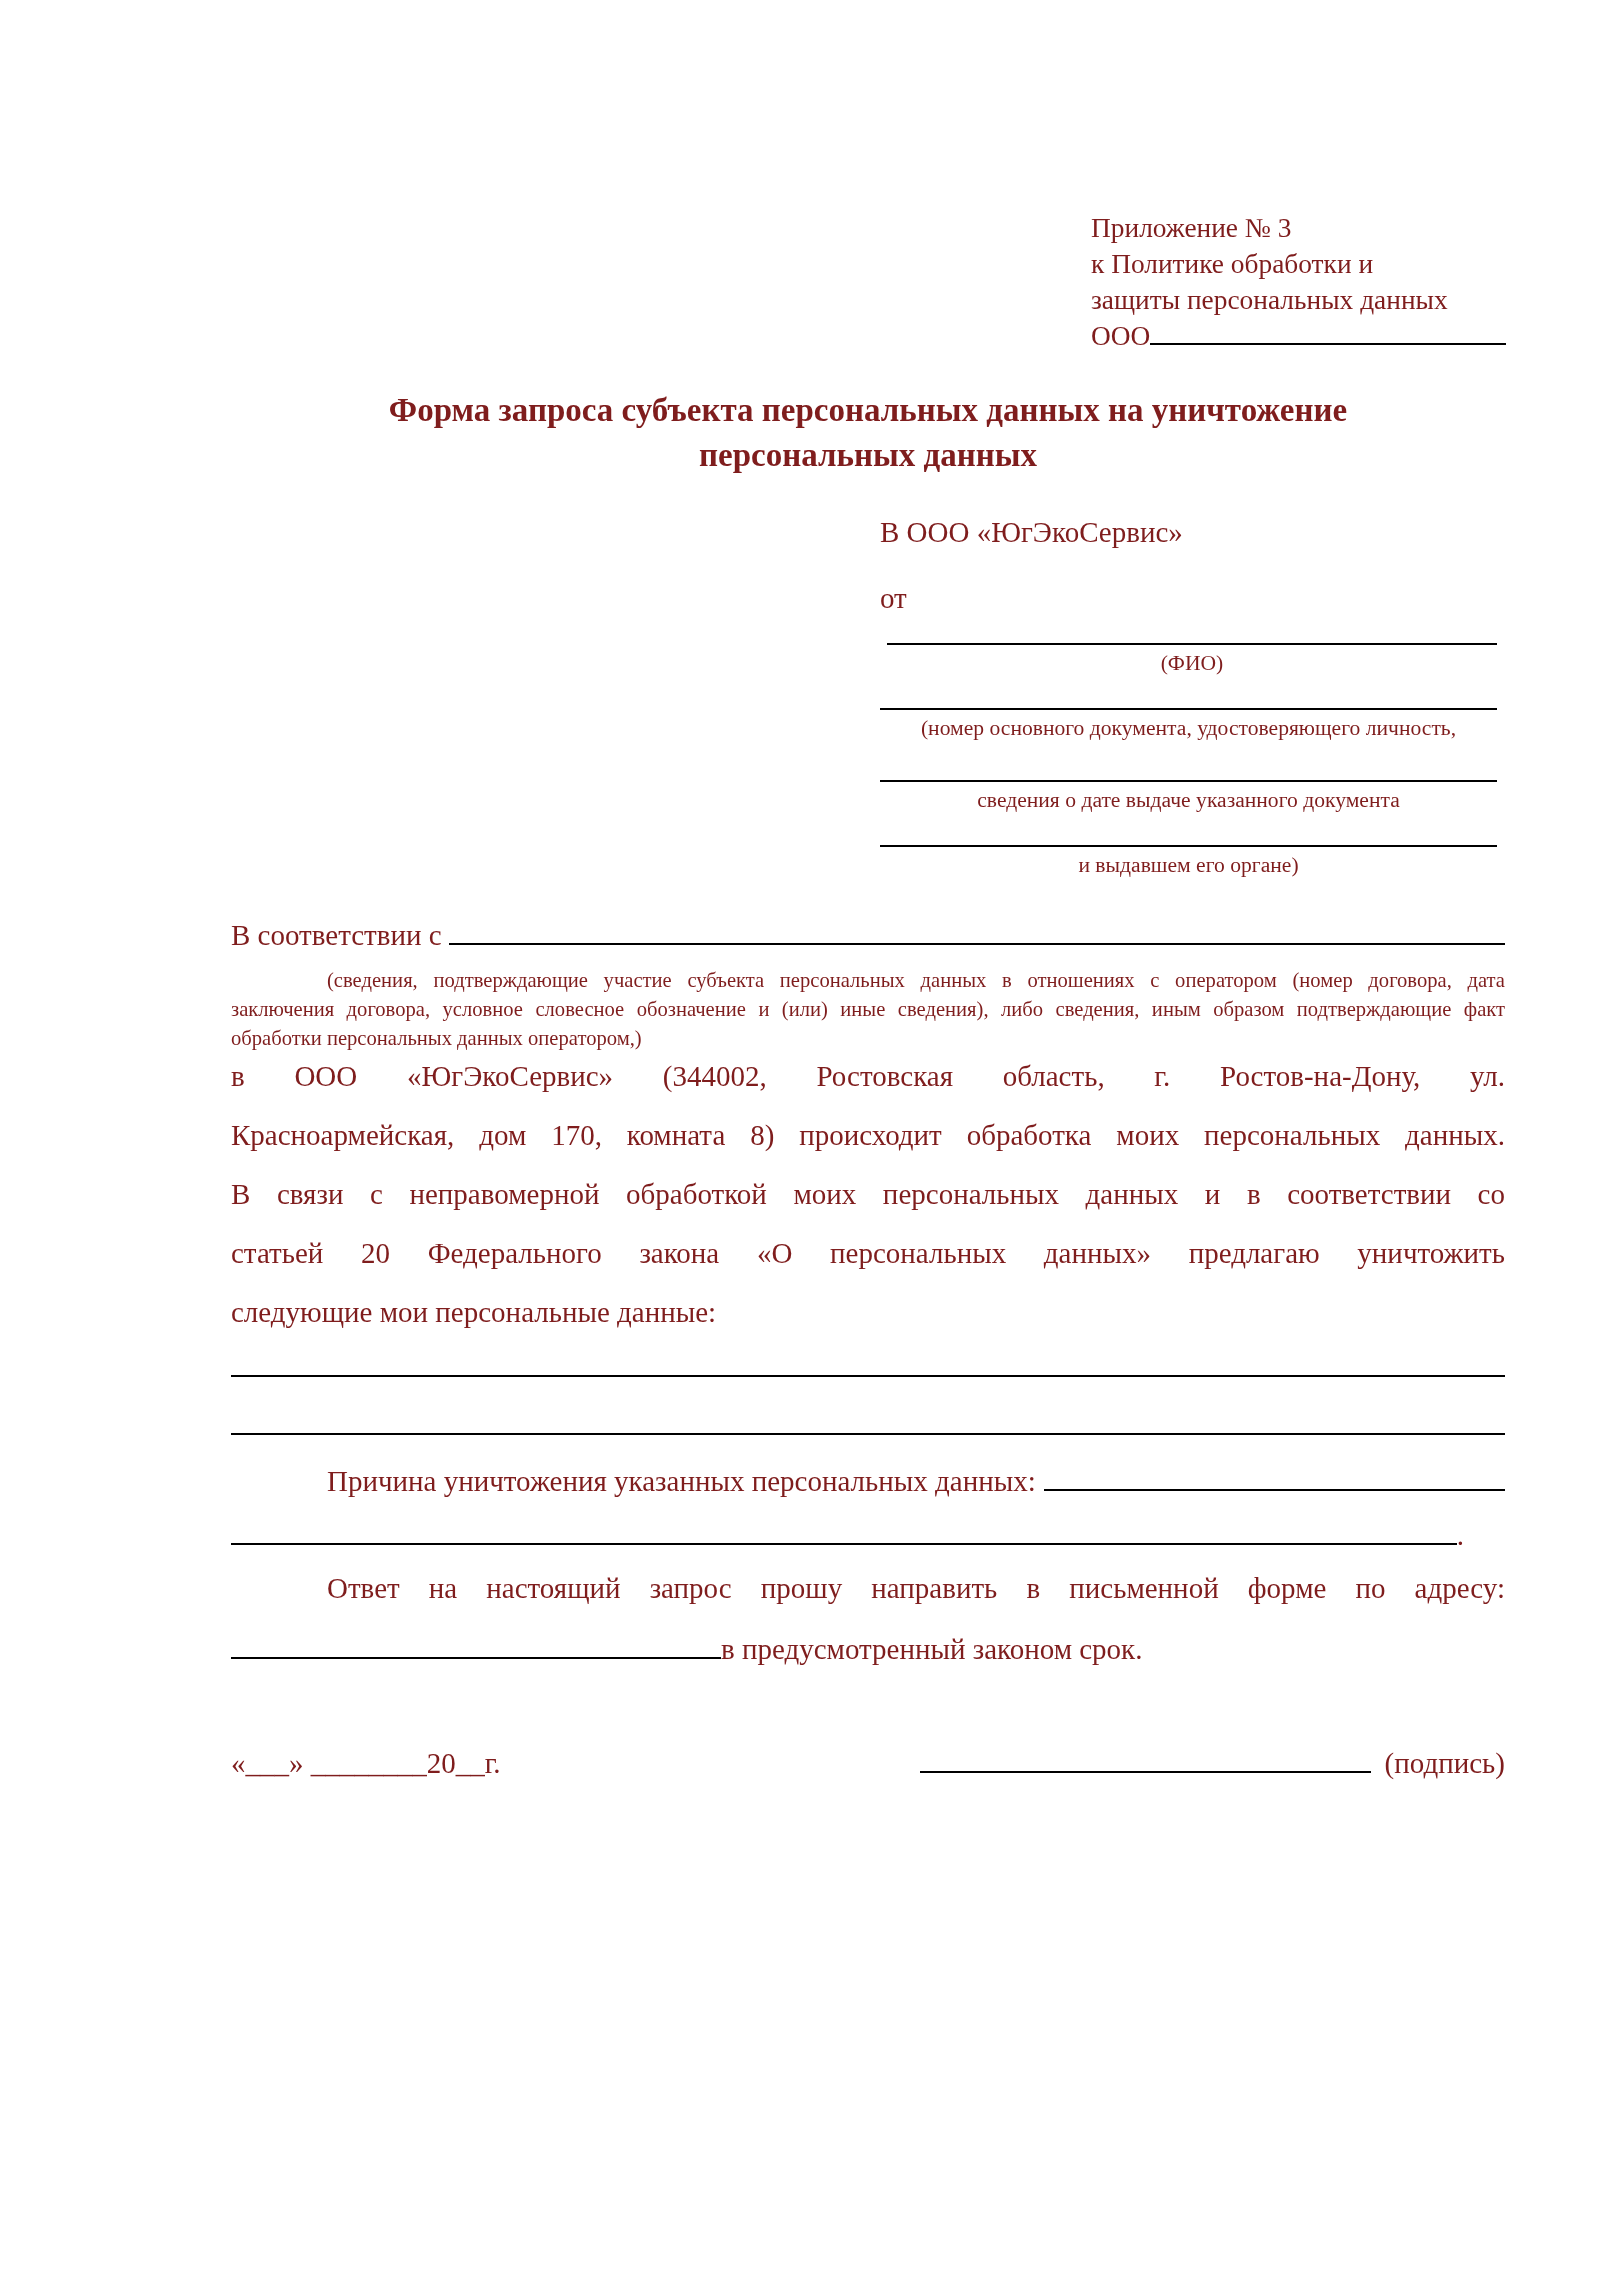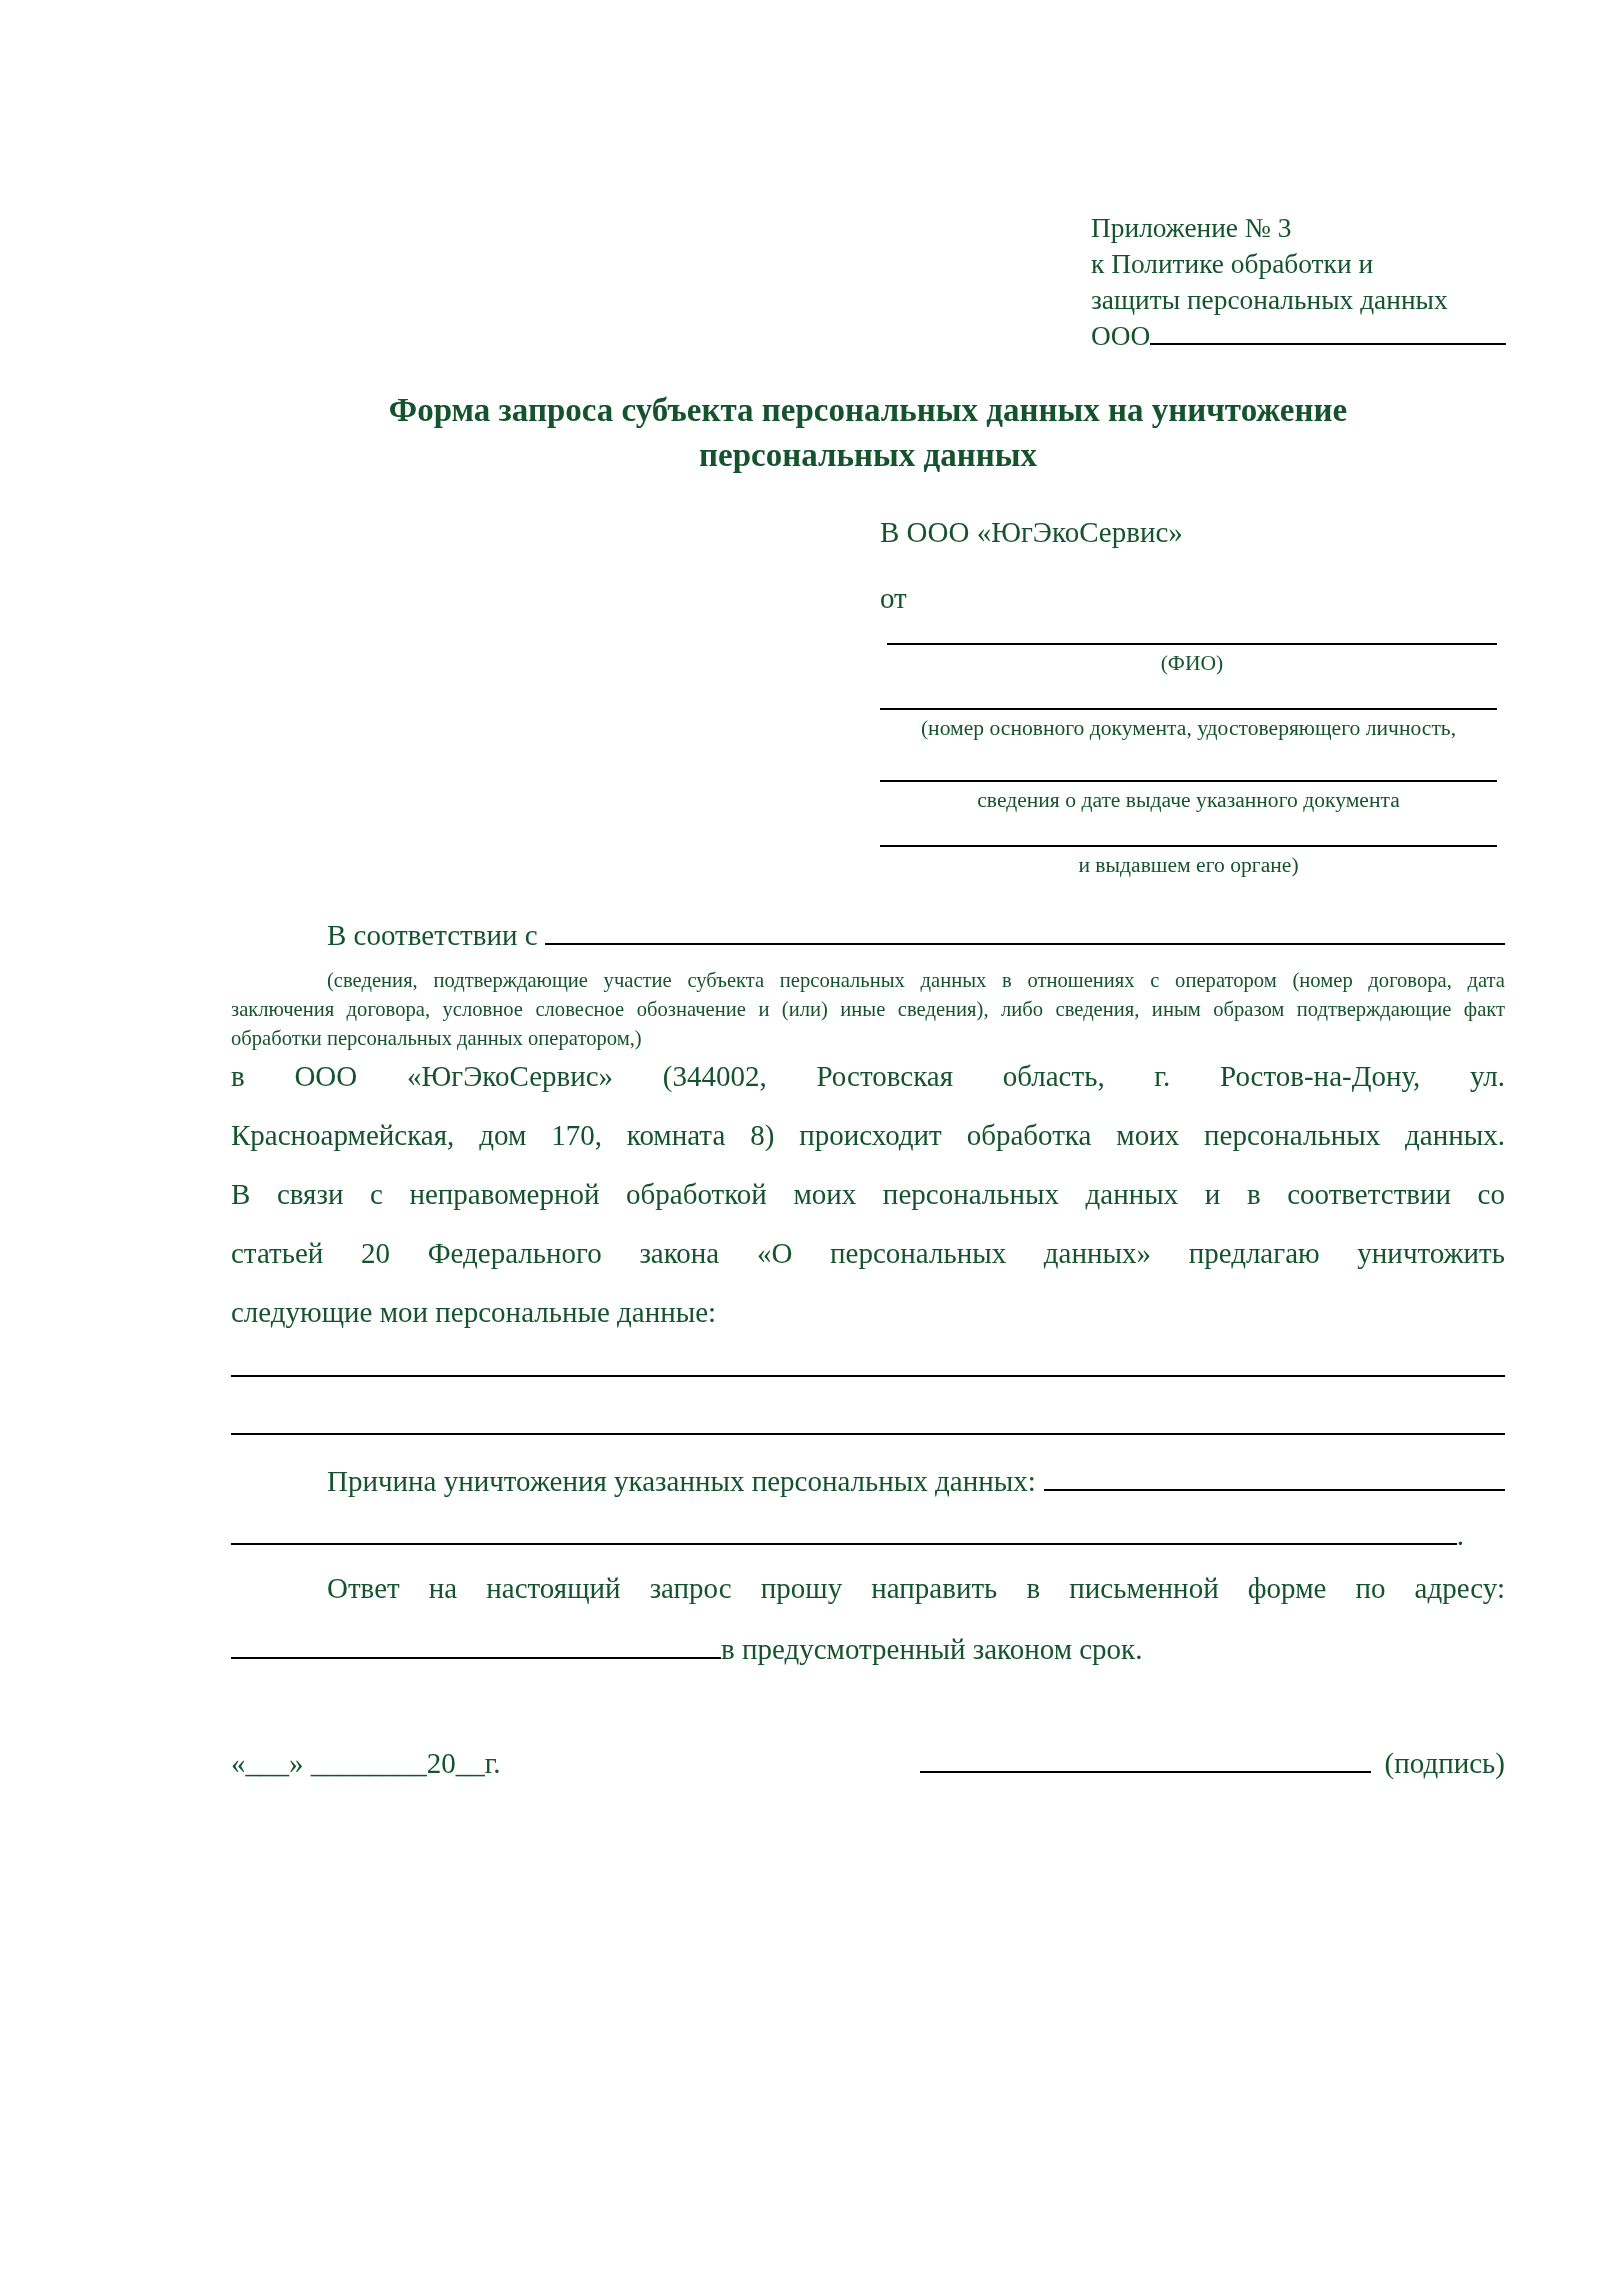--- a/index.html
+++ b/index.html
@@ -2,21 +2,21 @@
 <html><head>
 <meta charset="utf-8">
 <style>
   html,body { margin:0; padding:0; background:#777; }
   .page {
     position:relative;
     width:1621px; height:2293px;
     margin:0 auto;
     background:#ffffff;
     font-family:"Liberation Serif","DejaVu Serif",serif;
-    color:#14532d;
+    color:#7f1d1d;
     font-size:29px;
     overflow:hidden;
   }
   .abs { position:absolute; }
 
   
   .rule { position:absolute; height:0; border-top:2.9px solid #000; }
 
   
   .cap { position:absolute; text-align:center; font-size:21.6px; line-height:25.5px; }
@@ -34,21 +34,21 @@
   .title {
     left:231px; top:388px; width:1274px;
     text-align:center; font-weight:bold;
     font-size:33px; line-height:45px;
   }
 
   .to   { left:880px; top:516px; }
   .from { left:880px; top:582px; }
 
   .accordance { left:231px; top:919px; width:1274px; }
-  .accordance .lead { margin-left:96px; white-space:nowrap; }
+  .accordance .lead { white-space:nowrap; }
   .accordance .fill { margin-left:7.8px; }
 
   .footnote {
     left:231px; top:966px; width:1274px;
     font-size:20.6px; line-height:29px;
   }
   .indent { text-indent:96px; }
 
   .jline { text-align:justify; text-align-last:justify; }
   .jleft { text-align:justify; text-align-last:left; }

